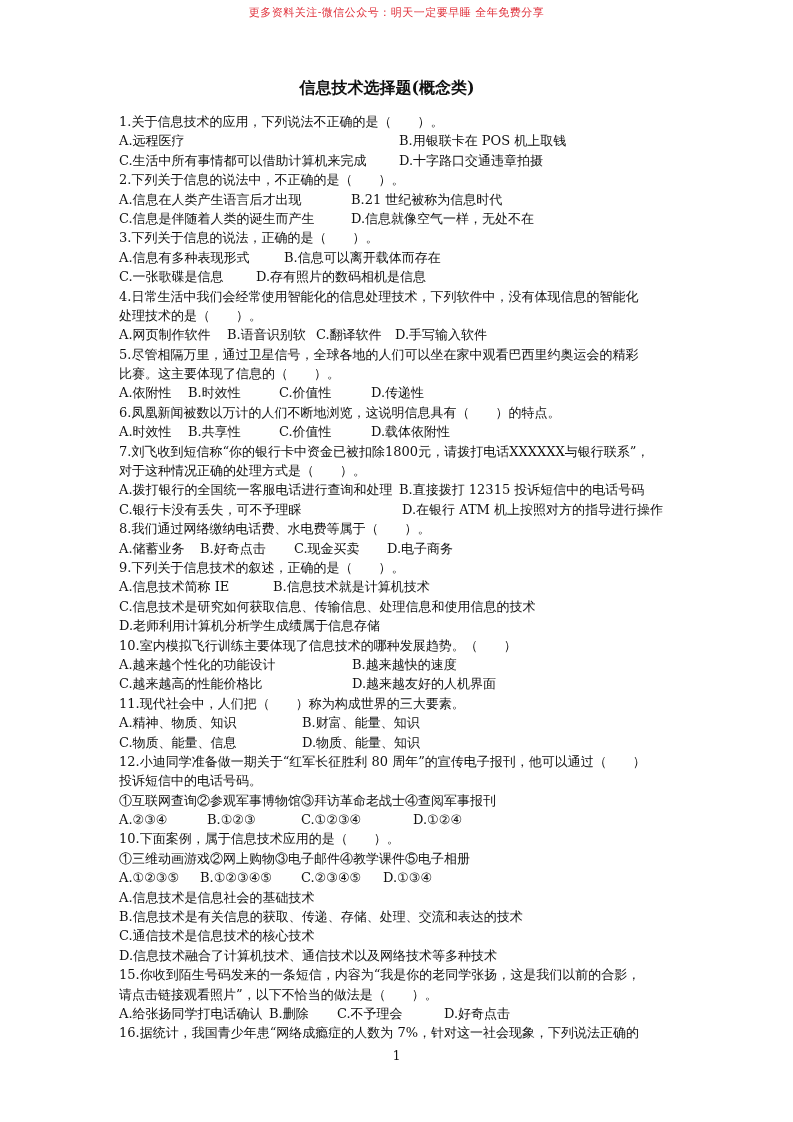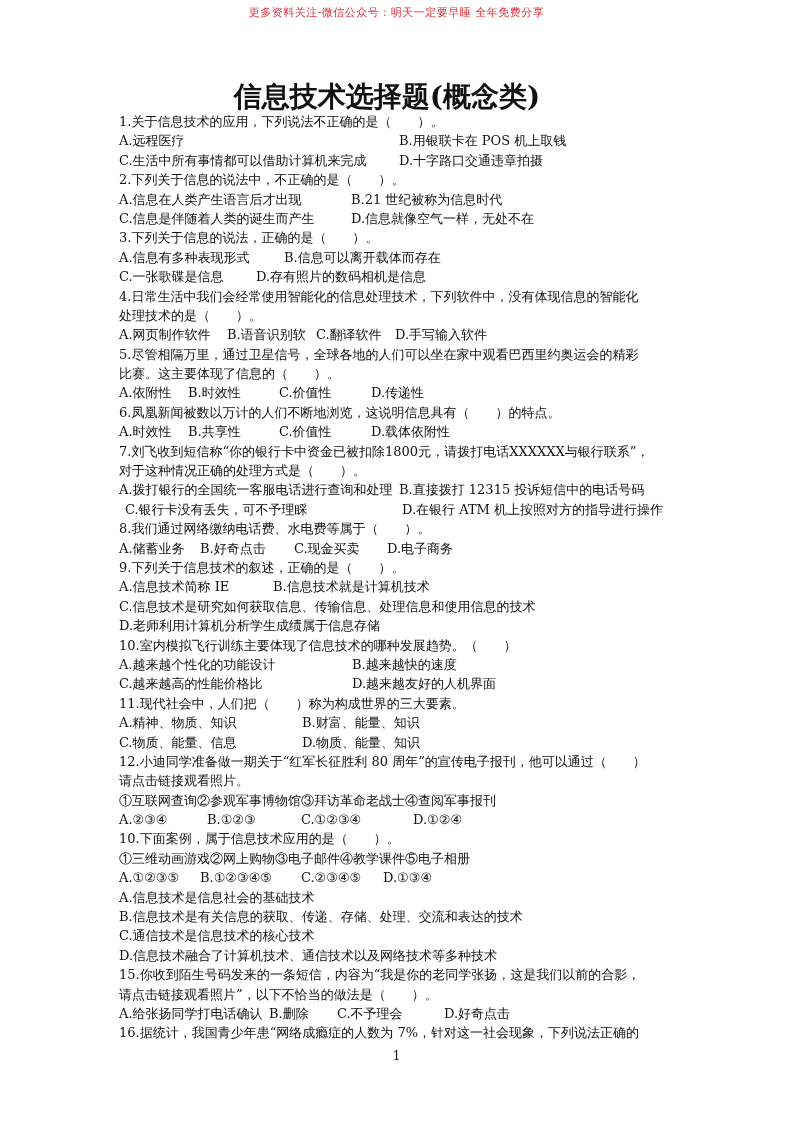--- a/index.html
+++ b/index.html
@@ -2,21 +2,21 @@
 <html><head>
 <meta charset="utf-8">
 <style>
   html, body { margin:0; padding:0; background:#ffffff; }
   body { width:793px; height:1122px; position:relative; overflow:hidden;
          font-family:"DejaVu Serif","Liberation Serif",serif; color:#111; }
   .banner { position:absolute; top:5px; left:0; width:793px; text-align:center;
             font-size:11px; color:#e0303a; letter-spacing:0.5px;
             font-family:"DejaVu Serif","Liberation Serif",serif; }
   .title { position:absolute; top:78px; left:0; width:774px; text-align:center;
-           font-size:28px; font-weight:bold; }
+           font-size:16px; font-weight:bold; }
   .content { position:absolute; top:112px; left:119px; width:570px; }
   .line { height:19.4px; line-height:19.4px; font-size:13px; white-space:nowrap; position:relative; }
   .line span.col { position:absolute; top:0; }
   .pagenum { position:absolute; top:1049px; left:0; width:793px; text-align:center; font-size:12px; }
 </style>
 </head>
 <body>
 
 <div class="banner">更多资料关注-微信公众号：明天一定要早睡 全年免费分享</div>
 <div class="title">信息技术选择题(概念类)</div>
@@ -91,21 +91,21 @@
       <span class="col" style="left: 0px;">7.刘飞收到短信称“你的银行卡中资金已被扣除1800元，请拨打电话XXXXXX与银行联系”，</span>
     </div>
     <div class="line">
       <span class="col" style="left: 0px;">对于这种情况正确的处理方式是（　　）。</span>
     </div>
     <div class="line">
       <span class="col" style="left: 0px;">A.拨打银行的全国统一客服电话进行查询和处理</span>
       <span class="col" style="left: 280px;">B.直接拨打 12315 投诉短信中的电话号码</span>
     </div>
     <div class="line">
-      <span class="col" style="left: 6px;">C.银行卡没有丢失，可不予理睬</span>
+      <span class="col" style="left: 0px;">C.银行卡没有丢失，可不予理睬</span>
       <span class="col" style="left: 283px;">D.在银行 ATM 机上按照对方的指导进行操作</span>
     </div>
     <div class="line">
       <span class="col" style="left: 0px;">8.我们通过网络缴纳电话费、水电费等属于（　　）。</span>
     </div>
     <div class="line">
       <span class="col" style="left: 0px;">A.储蓄业务</span>
       <span class="col" style="left: 81px;">B.好奇点击</span>
       <span class="col" style="left: 175px;">C.现金买卖</span>
       <span class="col" style="left: 268px;">D.电子商务</span>
@@ -142,21 +142,21 @@
       <span class="col" style="left: 183px;">B.财富、能量、知识</span>
     </div>
     <div class="line">
       <span class="col" style="left: 0px;">C.物质、能量、信息</span>
       <span class="col" style="left: 183px;">D.物质、能量、知识</span>
     </div>
     <div class="line">
       <span class="col" style="left: 0px;">12.小迪同学准备做一期关于“红军长征胜利 80 周年”的宣传电子报刊，他可以通过（　　）</span>
     </div>
     <div class="line">
-      <span class="col" style="left: 0px;">请点击链接观看照片。</span>
+      <span class="col" style="left: 0px;">投诉短信中的电话号码。</span>
     </div>
     <div class="line">
       <span class="col" style="left: 0px;">①互联网查询②参观军事博物馆③拜访革命老战士④查阅军事报刊</span>
     </div>
     <div class="line">
       <span class="col" style="left: 0px;">A.②③④</span>
       <span class="col" style="left: 88px;">B.①②③</span>
       <span class="col" style="left: 182px;">C.①②③④</span>
       <span class="col" style="left: 294px;">D.①②④</span>
     </div>

